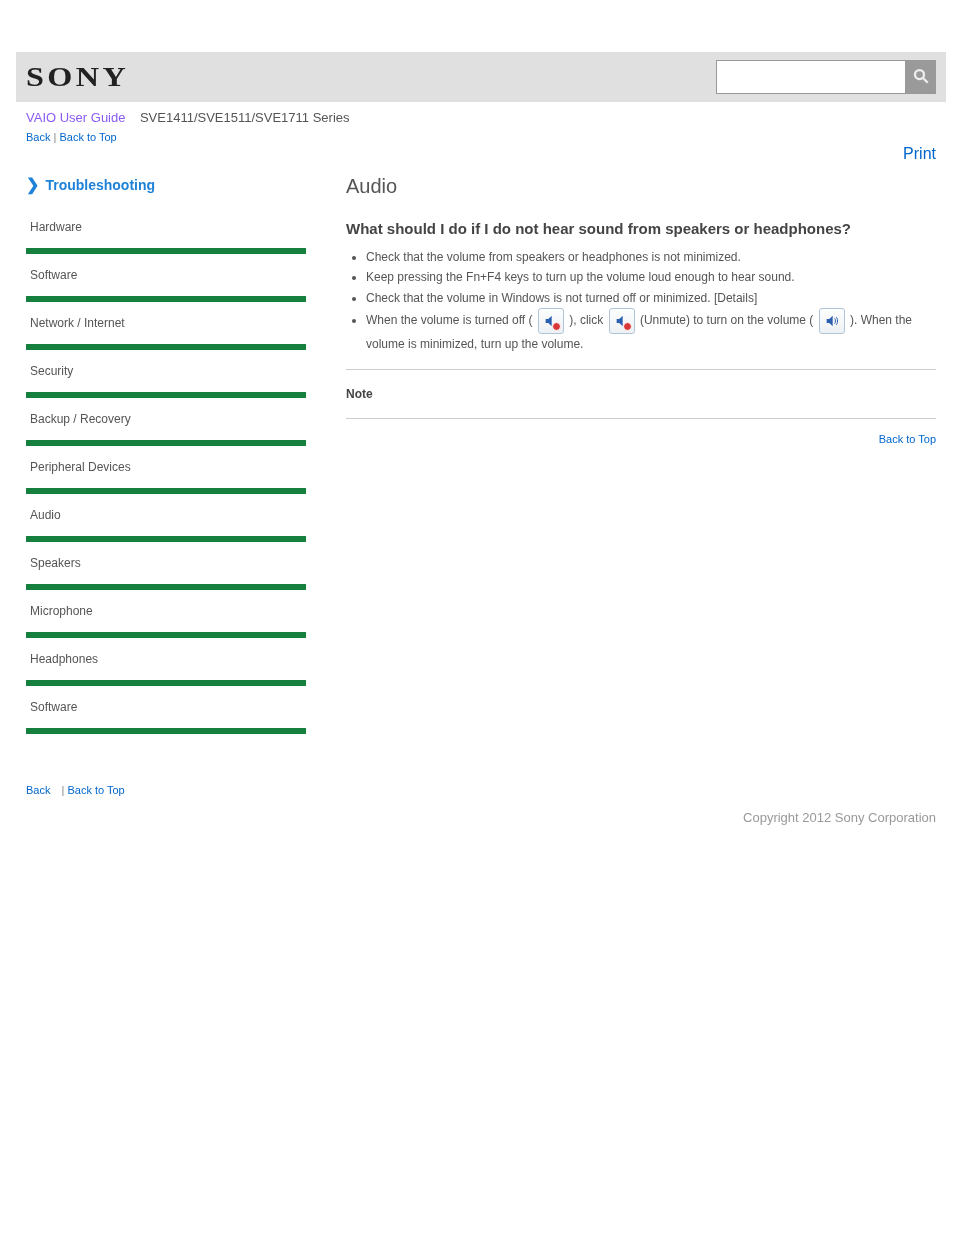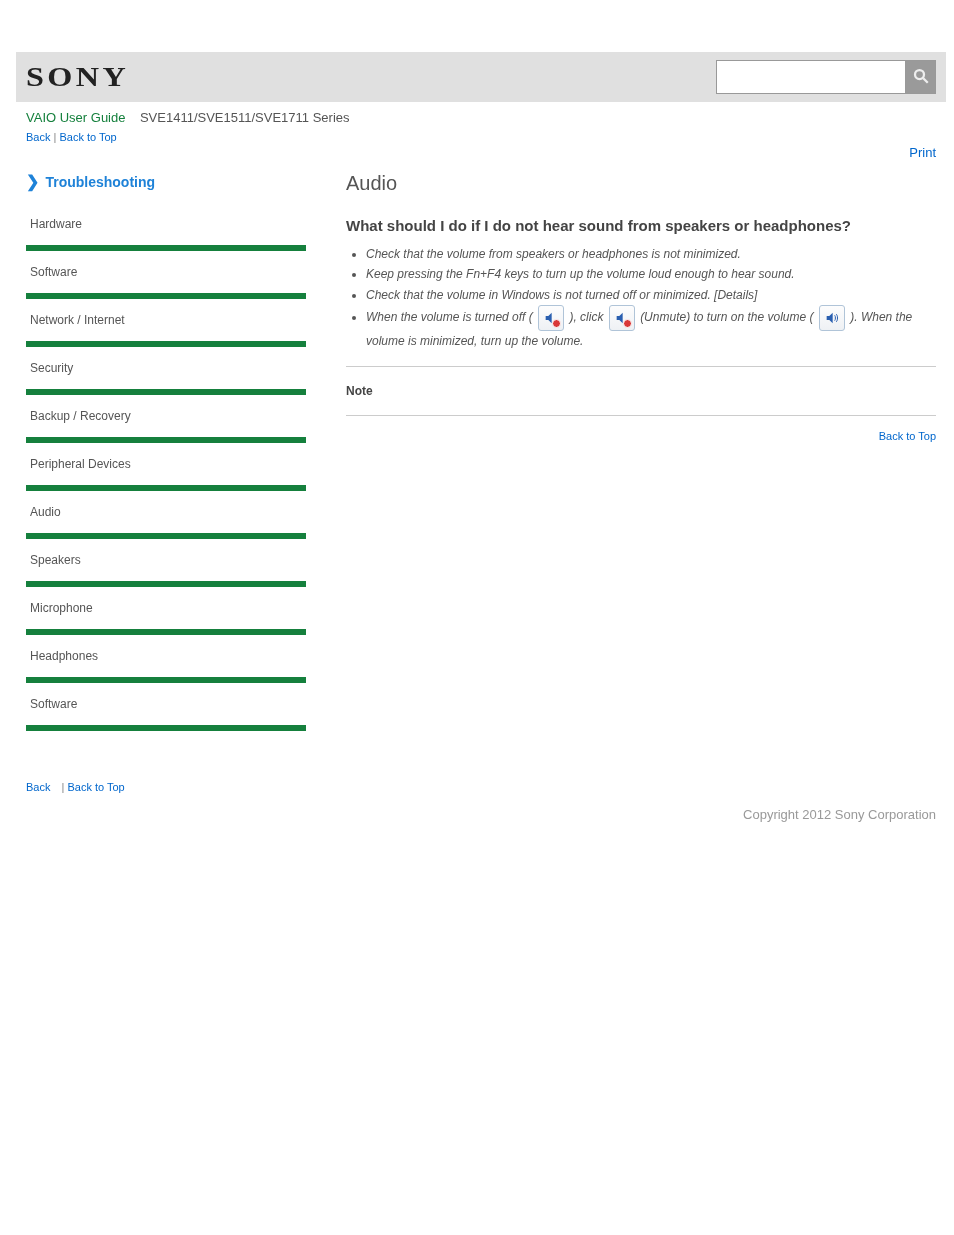--- a/index.html
+++ b/index.html
@@ -54,31 +54,31 @@
     align-items: center;
     justify-content: center;
     cursor: pointer;
   }
   .search-btn svg { width: 18px; height: 18px; }
   .subheader {
     padding: 8px 10px 2px 10px;
     font-size: 13px;
     color: #555;
   }
-  .subheader .prod { color: #15803d; }
+  .subheader .prod { color: #8b5cf6; }
   .crumb {
     padding: 4px 10px 2px 10px;
     font-size: 11px;
     color: #888;
   }
   .crumb a { color: #0066cc; text-decoration: none; }
   .rightlink {
     text-align: right;
     padding: 0 10px 6px 0;
-    font-size: 13px;
+    font-size: 16px;
   }
   .rightlink a { color: #0066cc; text-decoration: none; }
   .body {
     display: flex;
     padding: 6px 10px 0 10px;
     gap: 40px;
   }
   .sidebar { width: 280px; flex-shrink: 0; }
   .sb-title {
     color: #1e82d8;
@@ -113,21 +113,21 @@
     font-size: 15px;
     font-weight: bold;
     color: #444;
     margin: 0 0 10px 0;
   }
   .main p, .main li {
     font-size: 12px;
     line-height: 1.7;
     color: #555;
   }
-  .main ul { margin: 4px 0 10px 0; padding-left: 20px; font-style: italic; }
+  .main ul { margin: 4px 0 10px 0; padding-left: 20px; }
   .main hr { border: none; border-top: 1px solid #ccc; margin: 14px 0; }
   .note-label { font-weight: bold; color: #444; }
   .inline-icon {
     display: inline-block;
     width: 26px; height: 26px;
     border: 1px solid #b0c4d8;
     border-radius: 3px;
     vertical-align: middle;
     position: relative;
     background: linear-gradient(#fdfdfd,#eef1f4);

